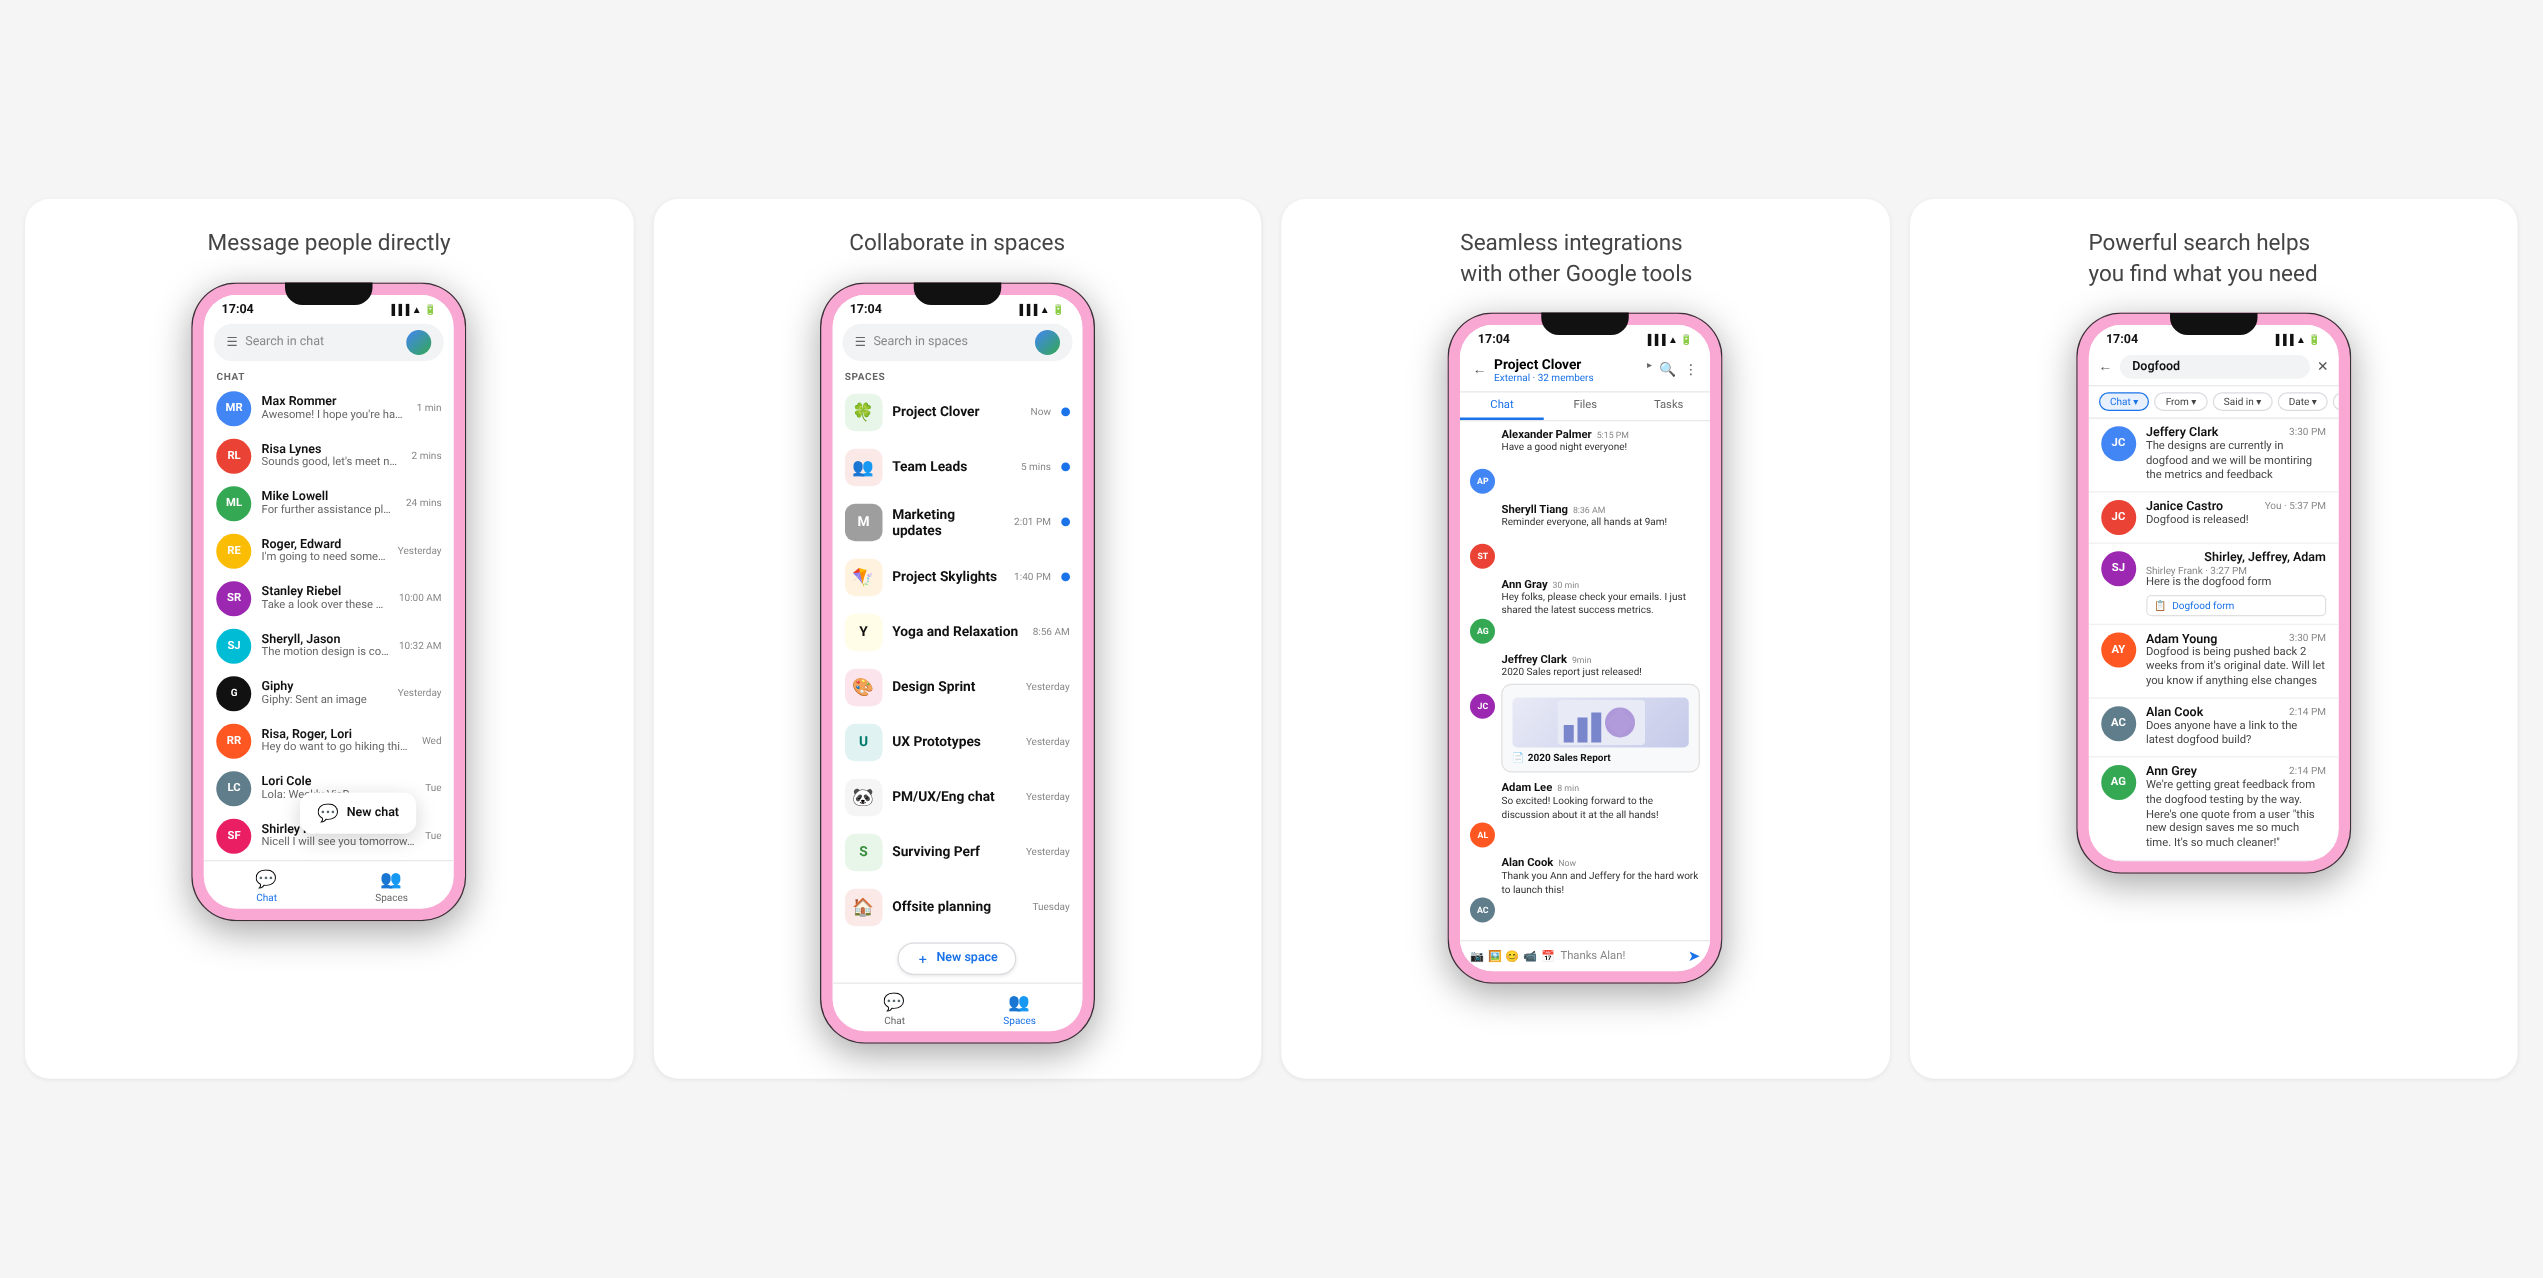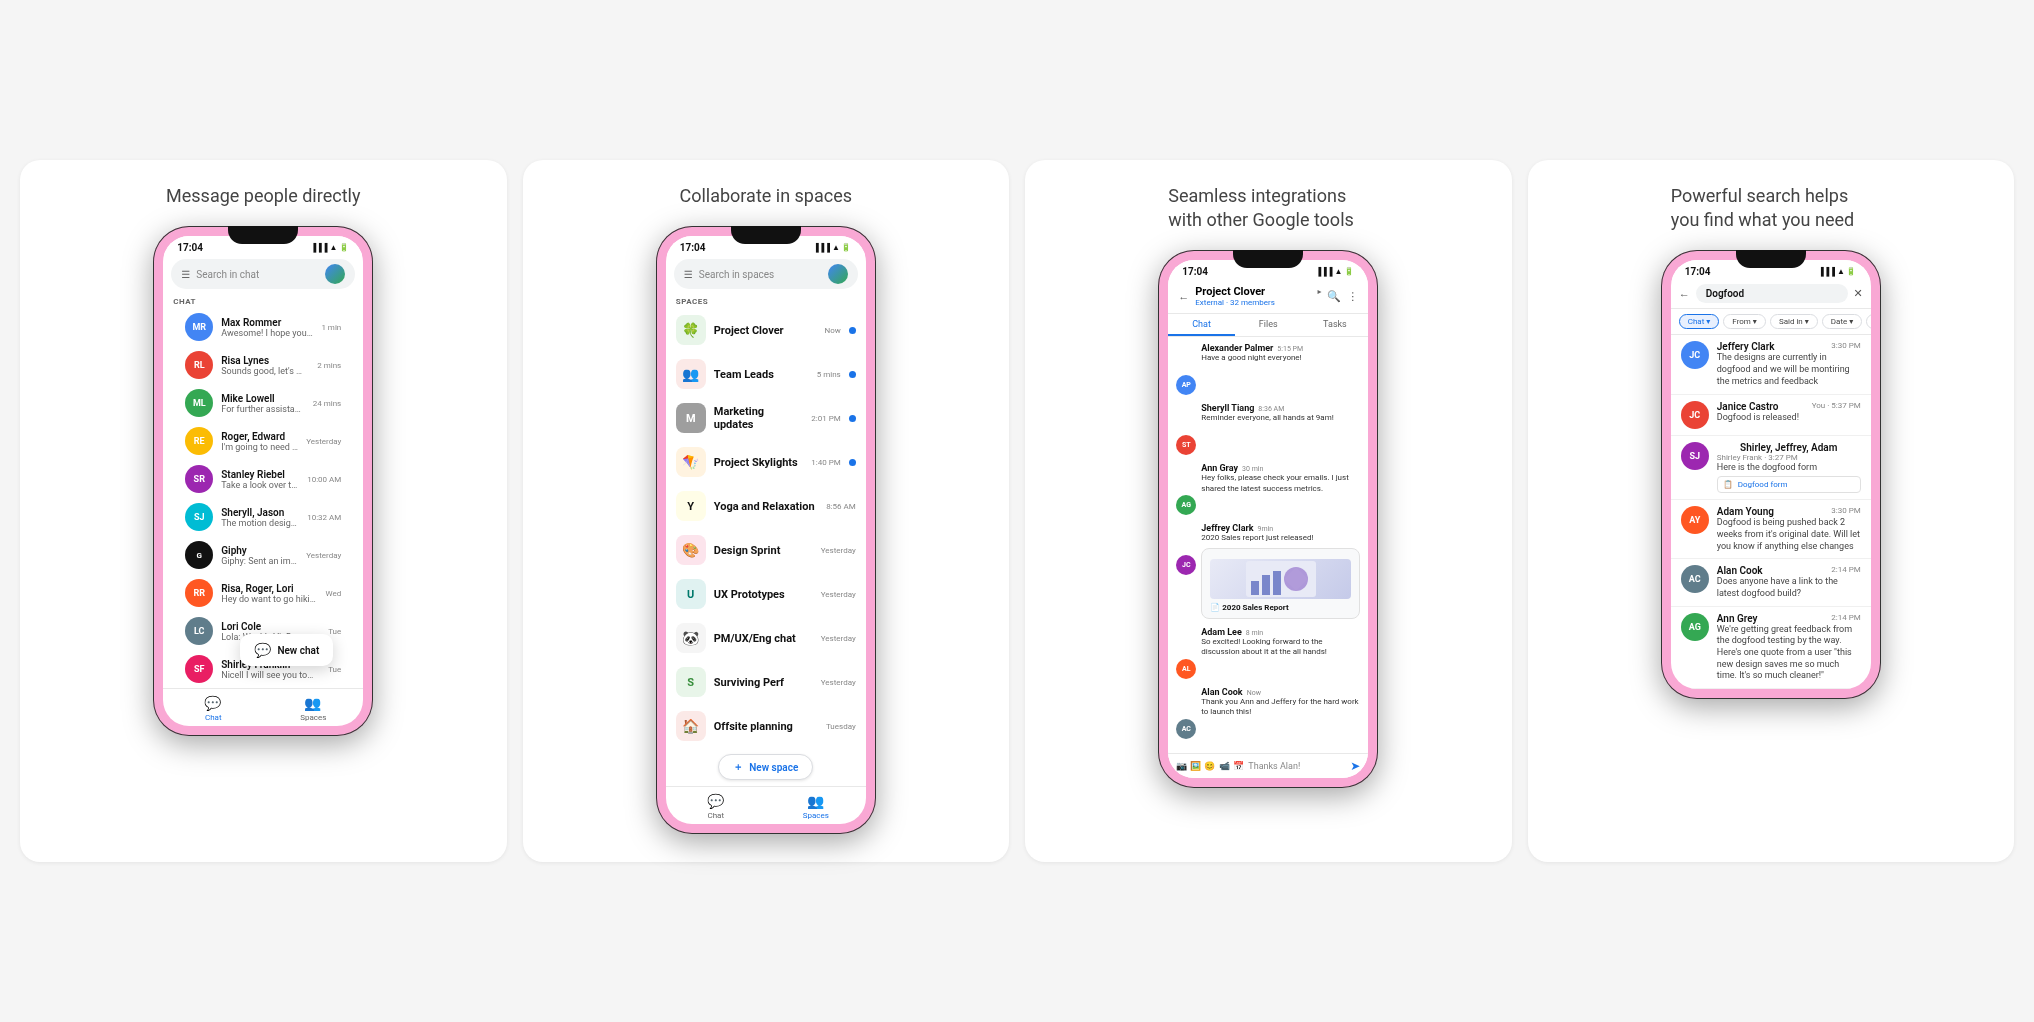--- a/index.html
+++ b/index.html
@@ -91,21 +91,21 @@
       font-size: 8px;
       font-weight: 700;
       color: #666;
       padding: 4px 10px 2px;
       letter-spacing: 0.5px;
     }
     
     .chat-item {
       display: flex;
       align-items: center;
-      padding: 5px 22px;
+      padding: 5px 10px;
       gap: 8px;
     }
     .chat-avatar {
       width: 28px; height: 28px;
       border-radius: 50%;
       flex-shrink: 0;
       display: flex; align-items: center; justify-content: center;
       font-size: 9px; font-weight: 700; color: #fff;
     }
     .chat-info { flex: 1; min-width: 0; }
@@ -655,21 +655,21 @@
               <div style="display:flex;justify-content:space-between">
                 <span class="result-name">Janice Castro</span>
                 <span class="result-time">You · 5:37 PM</span>
               </div>
               <div class="result-text">Dogfood is released!</div>
             </div>
           </div>
           <div class="search-result">
             <div class="result-avatar" style="background:#9c27b0">SJ</div>
             <div class="result-content">
-              <div style="display:flex;justify-content:center">
+              <div style="display:flex;justify-content:flex-end">
                 <span class="result-name">Shirley, Jeffrey, Adam</span>
               </div>
               <div class="result-time">Shirley Frank · 3:27 PM</div>
               <div class="result-text">Here is the dogfood form</div>
               <div class="result-form">
                 <span>📋</span>
                 <span>Dogfood form</span>
               </div>
             </div>
           </div>

